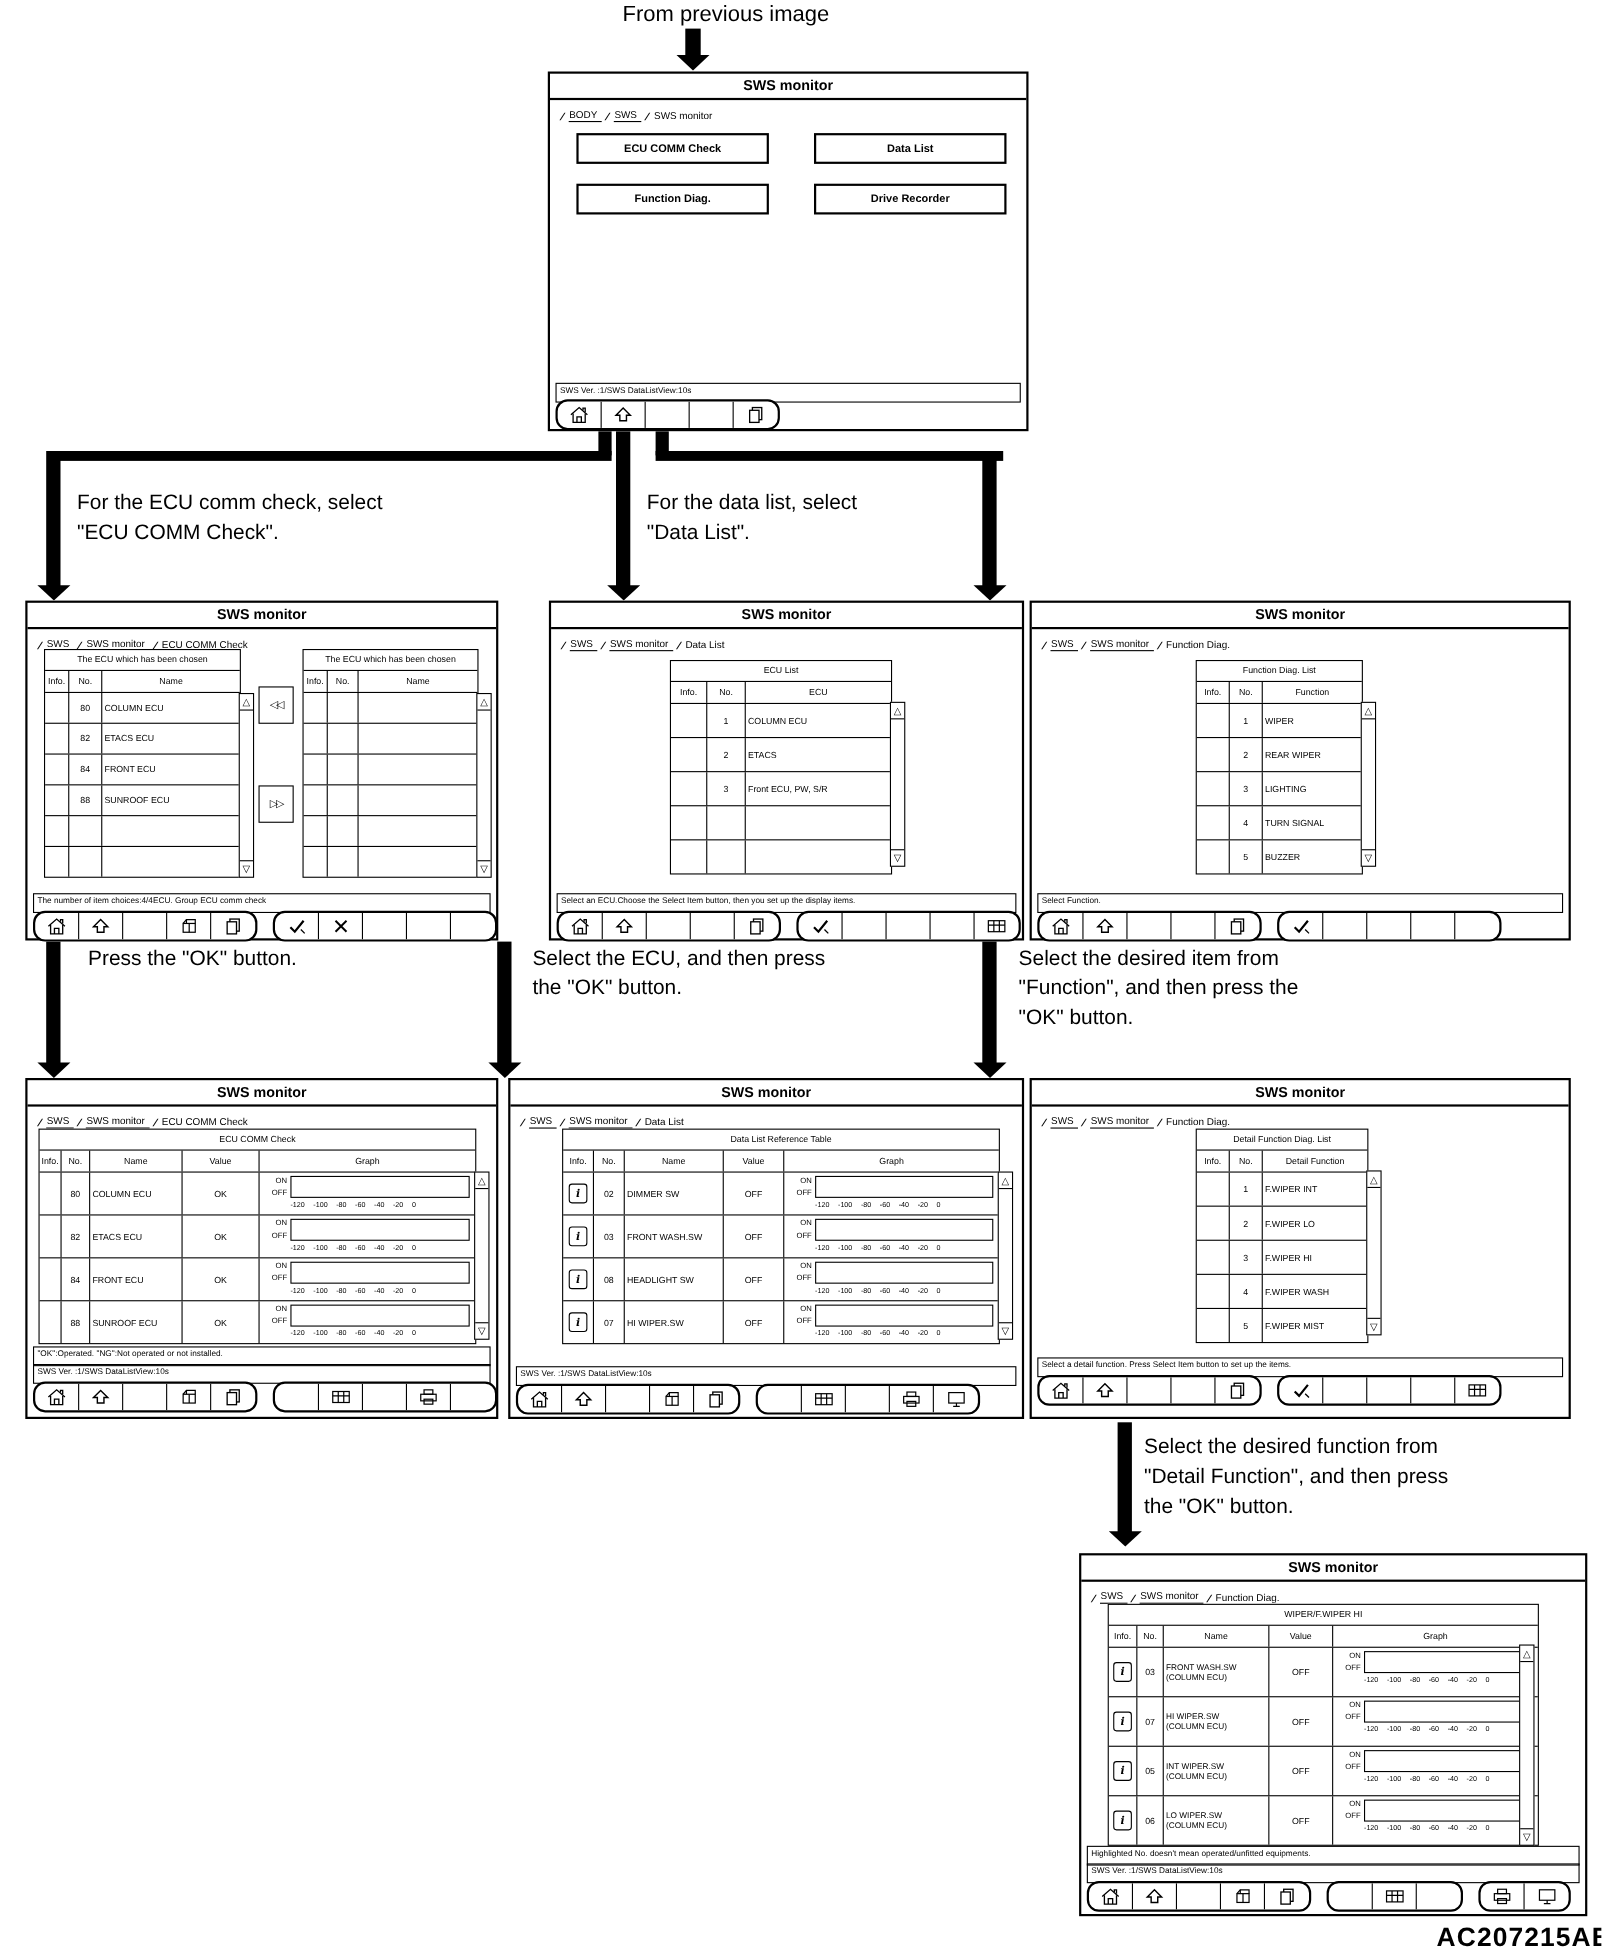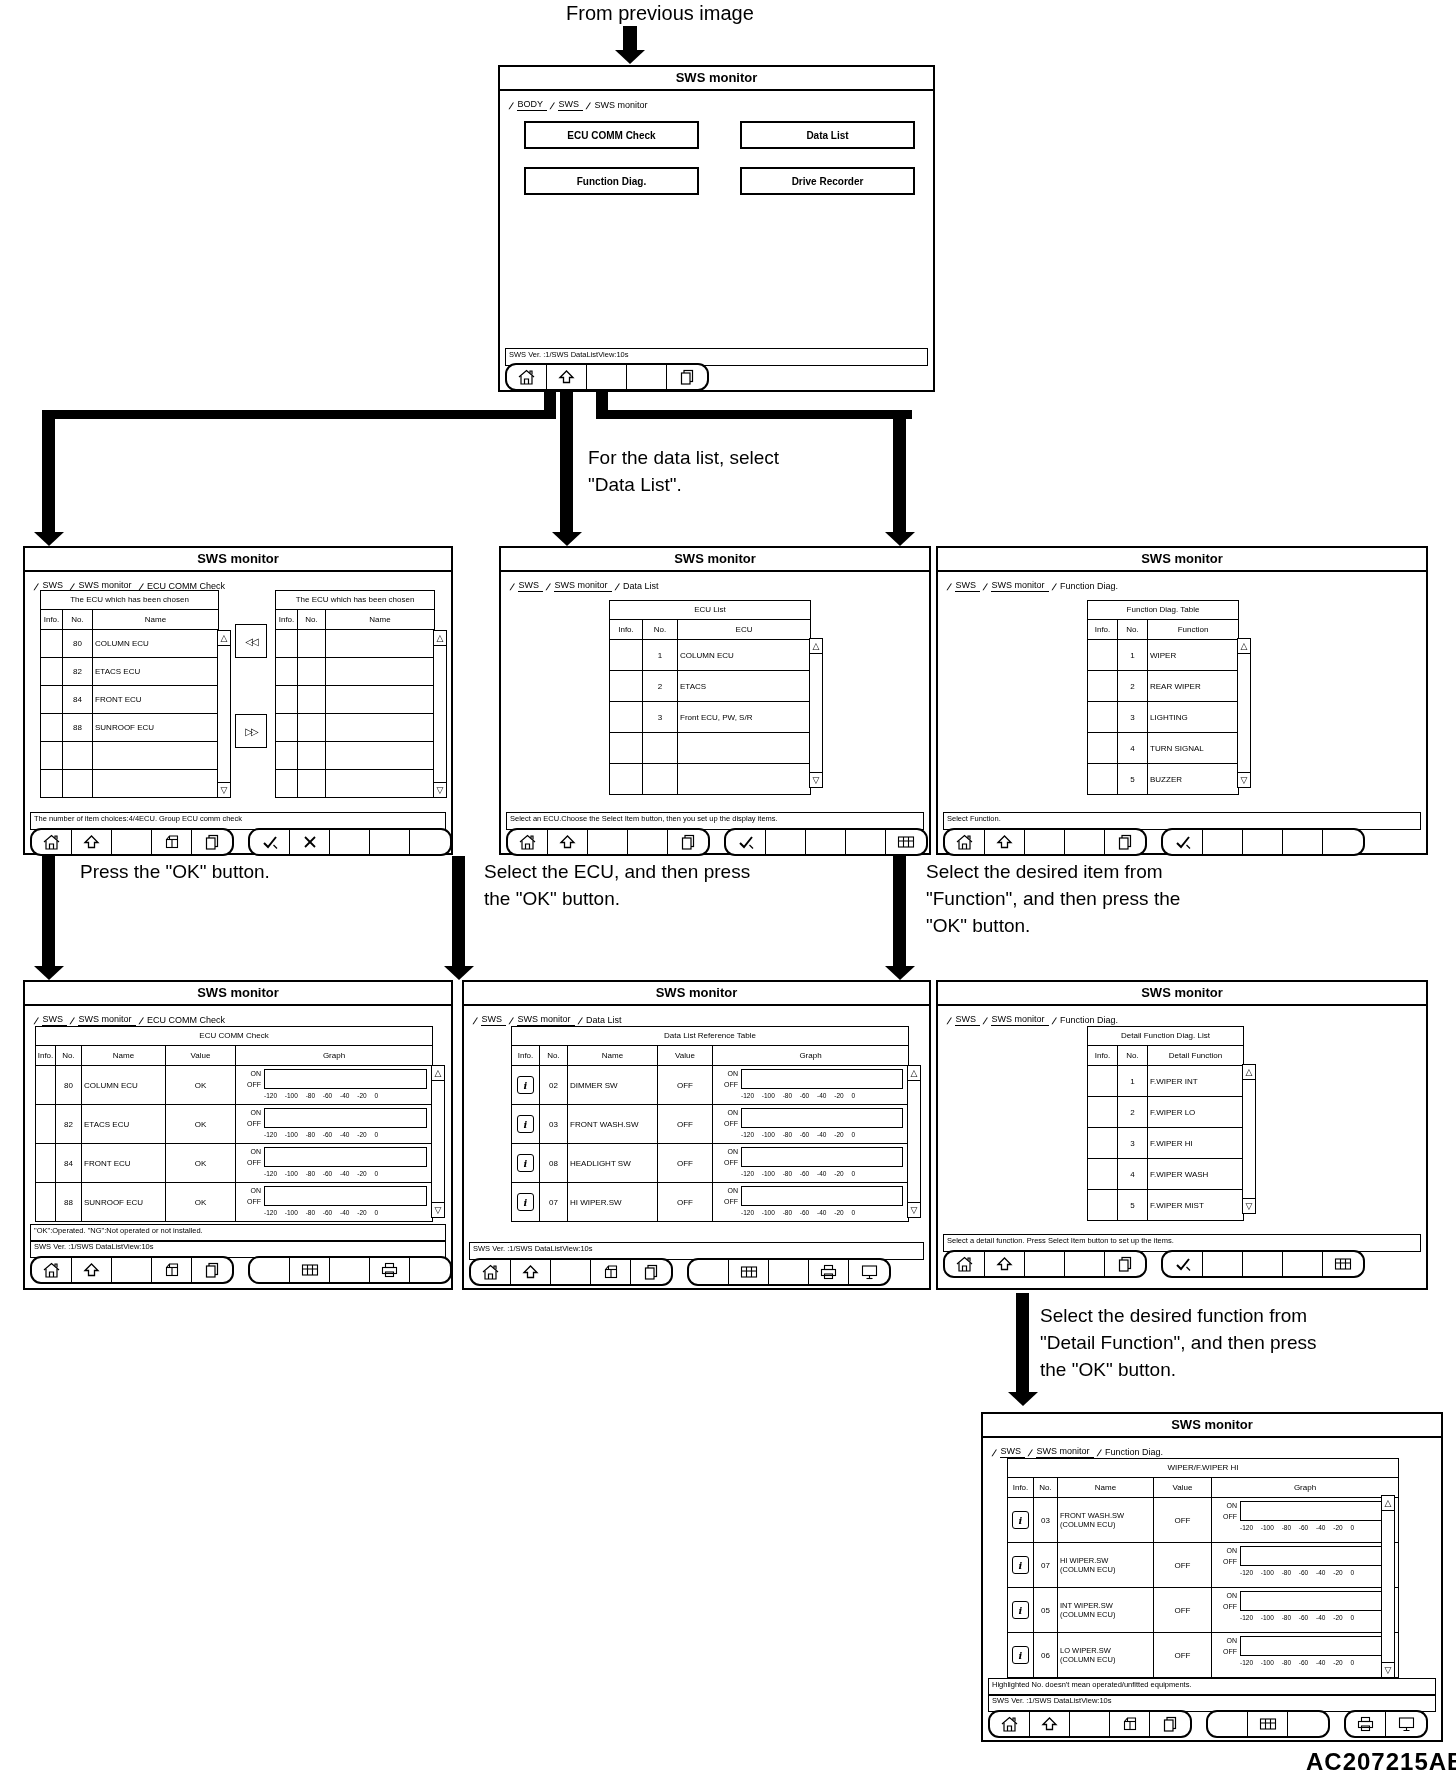--- a/index.html
+++ b/index.html
@@ -77,20 +77,22 @@
   <div class="ahead" style="left:34px;top:532px"></div>
 
   <div class="flow" style="left:560px;top:392px;width:13px;height:142px"></div>
   <div class="ahead" style="left:552px;top:532px"></div>
 
   <div class="flow" style="left:596px;top:392px;width:12px;height:22px"></div>
   <div class="flow" style="left:596px;top:410px;width:316px;height:9px"></div>
   <div class="flow" style="left:893px;top:410px;width:13px;height:124px"></div>
   <div class="ahead" style="left:885px;top:532px"></div>
 
+  <div class="ann" style="left:70px;top:444px">For the ECU comm check, select
+"ECU COMM Check".</div>
   <div class="ann" style="left:588px;top:444px">For the data list, select
 "Data List".</div>
 
   <div class="flow" style="left:42px;top:856px;width:13px;height:112px"></div>
   <div class="ahead" style="left:34px;top:966px"></div>
   <div class="ann" style="left:80px;top:858px">Press the "OK" button.</div>
 
   <div class="flow" style="left:452px;top:856px;width:13px;height:112px"></div>
   <div class="ahead" style="left:444px;top:966px"></div>
   <div class="ann" style="left:484px;top:858px">Select the ECU, and then press
@@ -483,21 +485,21 @@
         <span class="tab">
           <span class="slash">/</span>
           <span class="tab-label">SWS monitor</span>
         </span>
         <span class="tab">
           <span class="slash">/</span>
           <span class="tab-label">Function Diag.</span>
         </span>
       </div>
     <div class="tbl" style="left:149px;top:52px;width:150px">
-      <div class="tbl-title">Function Diag. Table</div>
+      <div class="tbl-title">Function Diag. List</div>
       <div class="tbl-head" style="grid-template-columns:30px 30px 1fr">
         <div class="th">Info.</div>
         <div class="th">No.</div>
         <div class="th">Function</div>
       </div>
       <div class="rows">
 
           <div class="tr" style="grid-template-columns:30px 30px 1fr;height:30px">
             <div class="td c"></div>
             <div class="td c">1</div>

